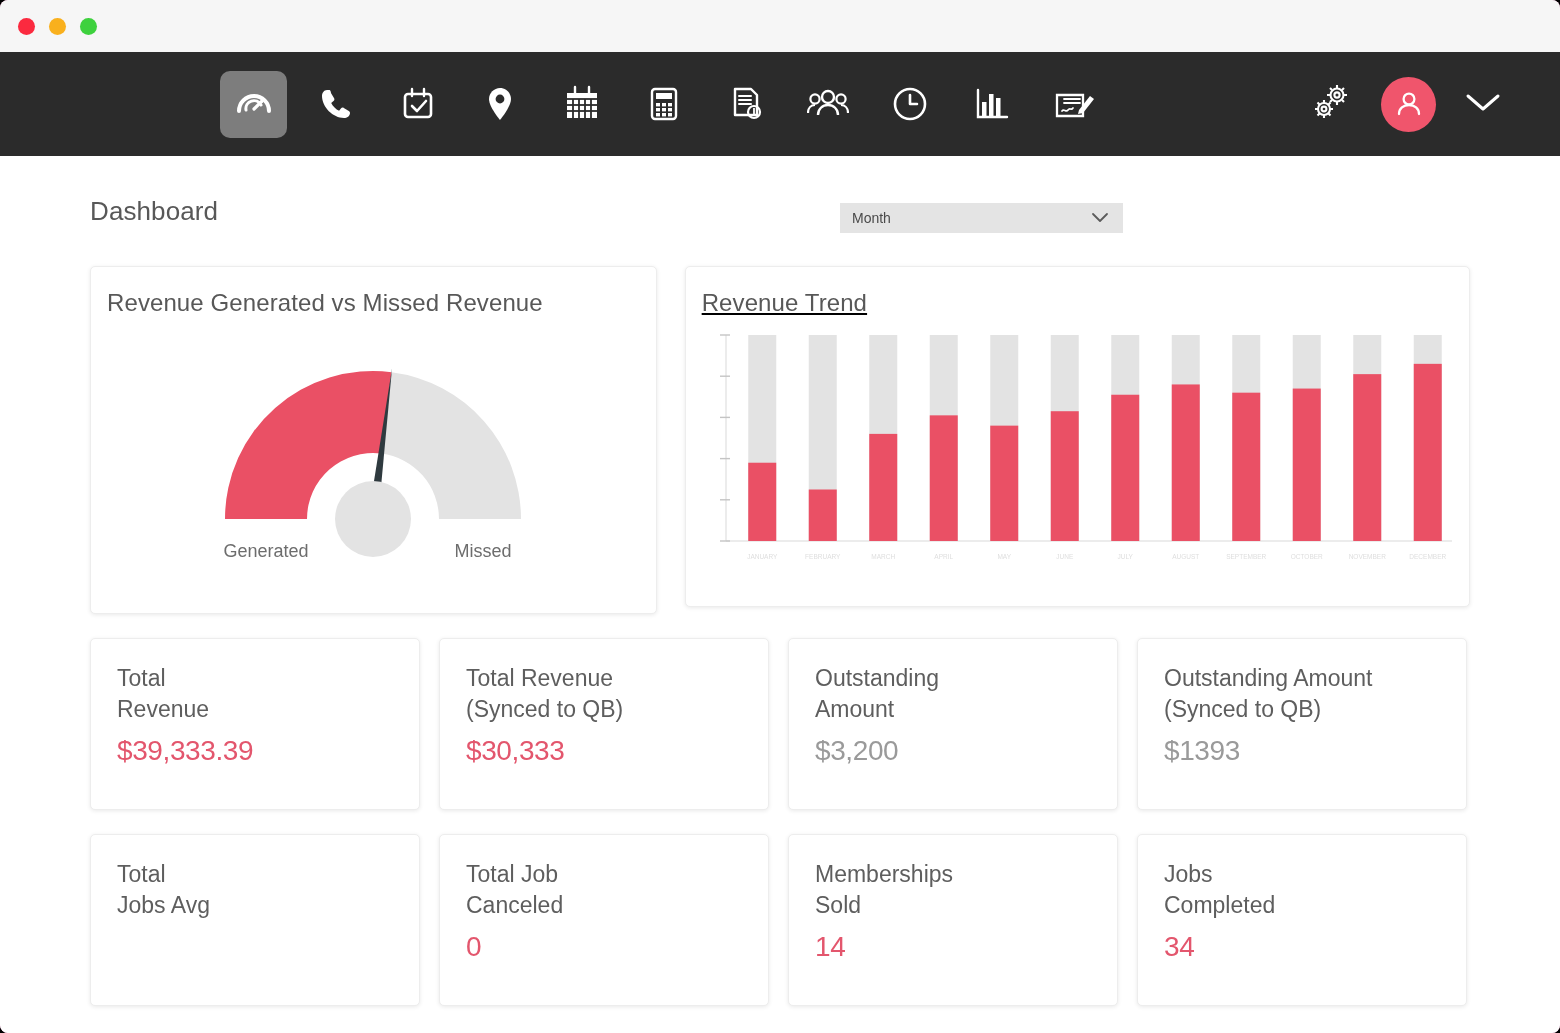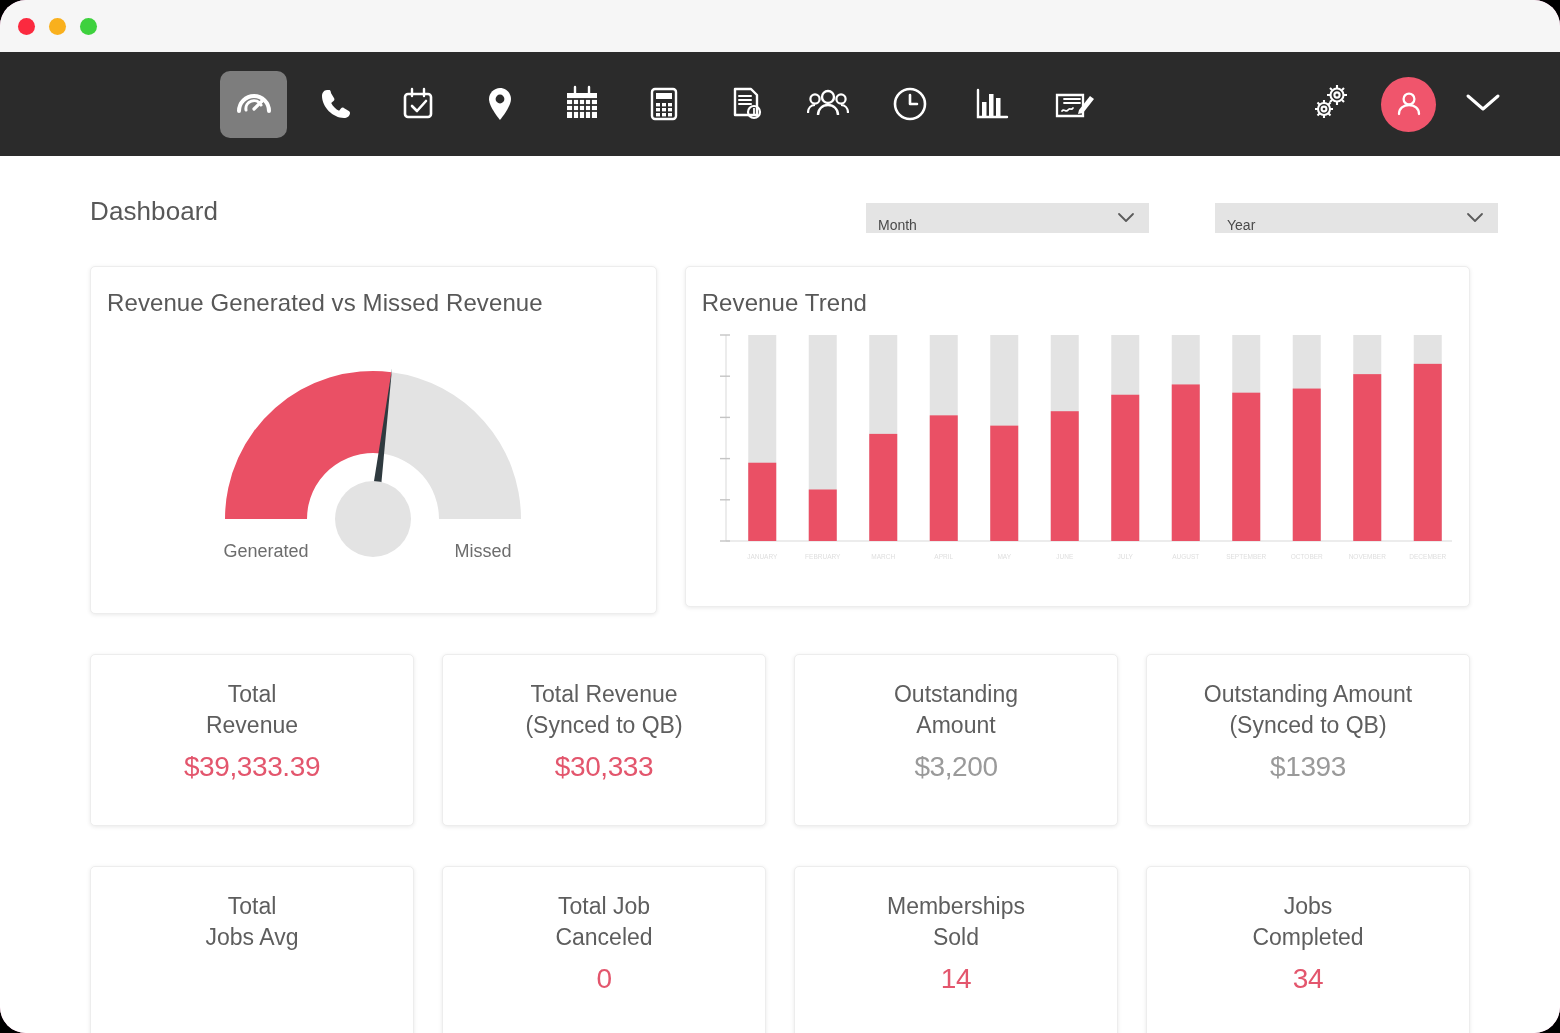--- a/index.html
+++ b/index.html
@@ -8,21 +8,21 @@
     background: #000000;
     font-family: "Liberation Sans", sans-serif;
     overflow: hidden;
   }
 
   .window {
     position: absolute;
     left: 0; top: 0;
     width: 1560px; height: 1033px;
     background: #f9a8d4;
-    border-radius: 26px;
+    border-radius: 8px;
     overflow: hidden;
   }
 
   
   .titlebar {
     height: 52px;
     background: #f6f6f6;
     display: flex;
     align-items: center;
     padding-left: 18px;
@@ -81,51 +81,50 @@
     letter-spacing: 0.1px;
   }
   .selects {
     position: absolute;
     left: 750px; top: 47px;
     display: flex; gap: 40px;
   }
   .select {
     width: 283px; height: 30px;
     background: #e4e4e4;
-    display: flex; align-items: flex-end;
+    display: flex; align-items: center;
     padding: 0 12px;
     font-size: 14px; color: #4a4a4a;
     cursor: pointer;
     position: relative;
     border: none;
-    margin-left: 26px;
   }
   .select .chev { position: absolute; right: 14px; top: 8px; }
 
   
   .panels { display: flex; gap: 28px; }
   .panel {
     background: #ffffff;
     border: 1px solid #ededed;
     border-radius: 5px;
     box-shadow: 0 1px 4px rgba(0,0,0,0.09);
   }
   .panel-title {
     font-size: 24px; color: #585858; font-weight: normal;
     padding: 22px 0 0 16px;
     letter-spacing: 0.1px;
   }
   #gauge-panel { width: 570px; height: 348px; }
-  #trend-panel { width: 790px; height: 341px; }
+  #trend-panel { width: 790px; height: 341px; text-decoration: underline; }
 
   .gauge-wrap { display: flex; justify-content: center; margin-top: 6px; }
   .trend-wrap { padding: 10px 14px 0 14px; }
 
   
-  .kpi-row { display: flex; gap: 28px; margin-top: 40px; text-align: center; }
+  .kpi-row { display: flex; gap: 19px; margin-top: 24px; }
   .kpi-card {
     width: 330px; height: 172px;
     background: #ffffff;
     border: 1px solid #ededed;
     border-radius: 5px;
     box-shadow: 0 1px 4px rgba(0,0,0,0.09);
     padding: 24px 26px 0 26px;
   }
   .kpi-label {
     font-size: 23px; color: #5e5e5e; line-height: 31px;
@@ -321,28 +320,20 @@
     </div>
   </div>
 
   <div class="content">
 
     <div class="toprow">
       <div class="page-title">Dashboard</div>
       <div class="selects">
         <div class="select">
           <span>Month</span>
-          <span class="chev">
-            <svg width="18" height="13" viewBox="0 0 18 13">
-                <polyline points="2,3 9,10 16,3" fill="none" stroke="#5b5b5b" stroke-width="1.8" stroke-linecap="round" stroke-linejoin="round"></polyline>
-              </svg>
-          </span>
-        </div>
-        <div class="select">
-          <span>Year</span>
           <span class="chev">
             <svg width="18" height="13" viewBox="0 0 18 13">
                 <polyline points="2,3 9,10 16,3" fill="none" stroke="#5b5b5b" stroke-width="1.8" stroke-linecap="round" stroke-linejoin="round"></polyline>
               </svg>
           </span>
         </div>
       </div>
     </div>
 
     <div class="panels">

